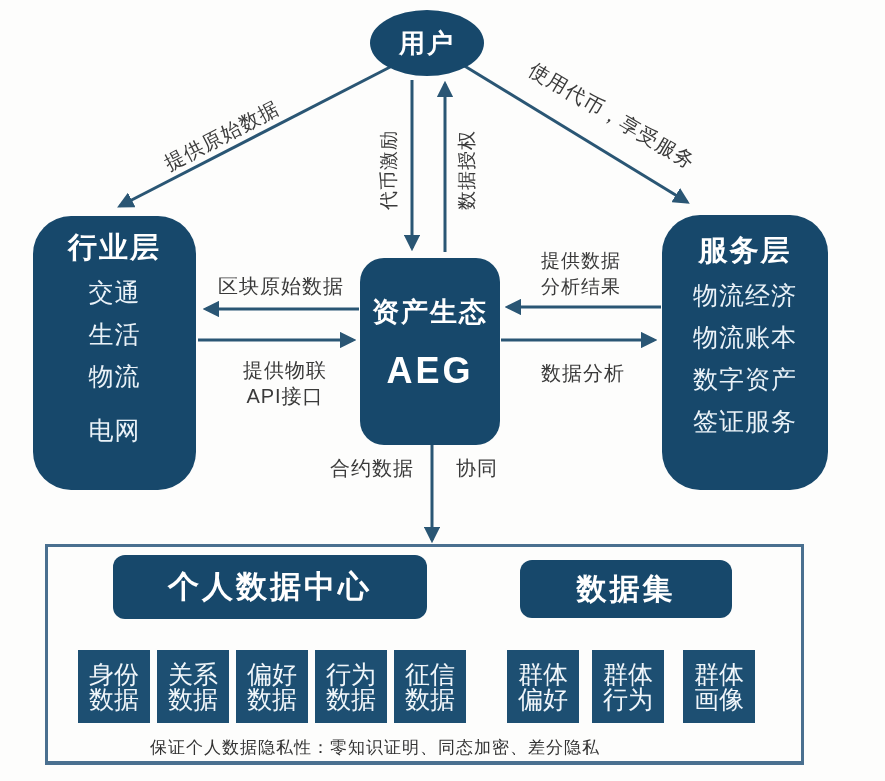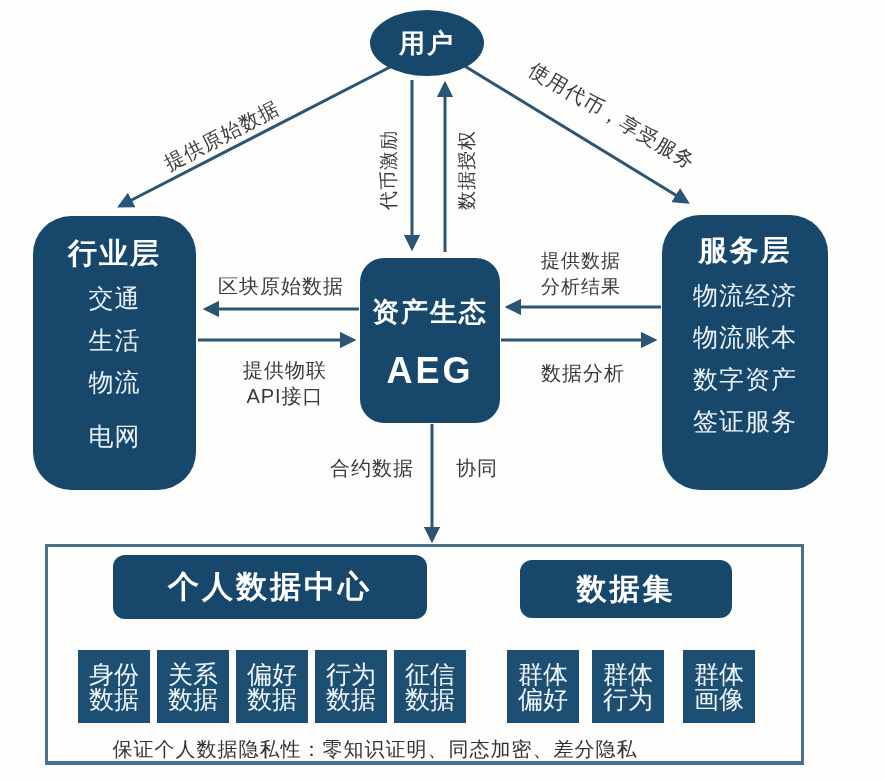--- a/index.html
+++ b/index.html
@@ -9,23 +9,23 @@
     font-family:"Liberation Sans","DejaVu Sans",sans-serif;
   }
   svg.arrows{position:absolute;left:0;top:0;width:885px;height:781px;}
   .node{
     position:absolute;background:#17486b;color:#fff;
     display:flex;flex-direction:column;align-items:center;
     box-sizing:border-box;
   }
   .ellipse{border-radius:50%;justify-content:center;text-align:center;}
   .user{left:370px;top:10px;width:114px;height:66px;font-size:26px;font-weight:bold;letter-spacing:2px;}
-  .industry{left:33px;top:216px;width:163px;height:274px;border-radius:38px;padding-top:18px;}
+  .industry{left:33px;top:216px;width:163px;height:274px;border-radius:38px;padding-top:12px;}
   .service{left:662px;top:215px;width:166px;height:275px;border-radius:38px;padding-top:16px;}
-  .aeg{left:360px;top:258px;width:140px;height:165px;border-radius:24px;}
+  .aeg{left:360px;top:258px;width:140px;height:187px;border-radius:24px;}
   .node .ttl{font-size:29px;font-weight:bold;letter-spacing:2px;color:#fff;}
   .node .itm{font-size:25px;line-height:36px;margin-top:6px;color:#eaf2f8;letter-spacing:1px;}
   .industry .itm.last{margin-top:18px;}
   .aeg .l1{font-size:27px;font-weight:bold;margin-top:36px;letter-spacing:2px;}
   .aeg .l2{font-size:36px;font-weight:bold;margin-top:20px;letter-spacing:3px;}
   .lbl{
     position:absolute;color:#3a3a3a;font-size:19px;white-space:nowrap;
     transform:translate(-50%,-50%);letter-spacing:1px;text-align:center;
   }
   .lbl.two{white-space:normal;line-height:26px;}
@@ -43,21 +43,21 @@
   }
   .pdc{left:113px;top:555px;width:314px;height:64px;font-size:31px;letter-spacing:3px;}
   .ds{left:520px;top:560px;width:212px;height:58px;font-size:30px;letter-spacing:3px;}
   .dbox{
     position:absolute;width:72px;height:73px;background:#1d4f72;color:#f0f6fa;
     display:flex;align-items:center;justify-content:center;text-align:center;
     font-size:25px;line-height:25px;top:650px;
   }
   .privacy{
     position:absolute;left:45px;top:736px;width:660px;text-align:center;
-    color:#333;font-size:20px;letter-spacing:1px;
+    color:#333;font-size:17px;letter-spacing:1px;
   }
 </style>
 </head>
 <body>
 
 <div class="stage">
 
   <svg class="arrows" viewBox="0 0 885 781">
     <defs>
       <marker id="ah" viewBox="0 0 10 10" refX="8" refY="5" markerWidth="5.5" markerHeight="5.5" orient="auto-start-reverse">

